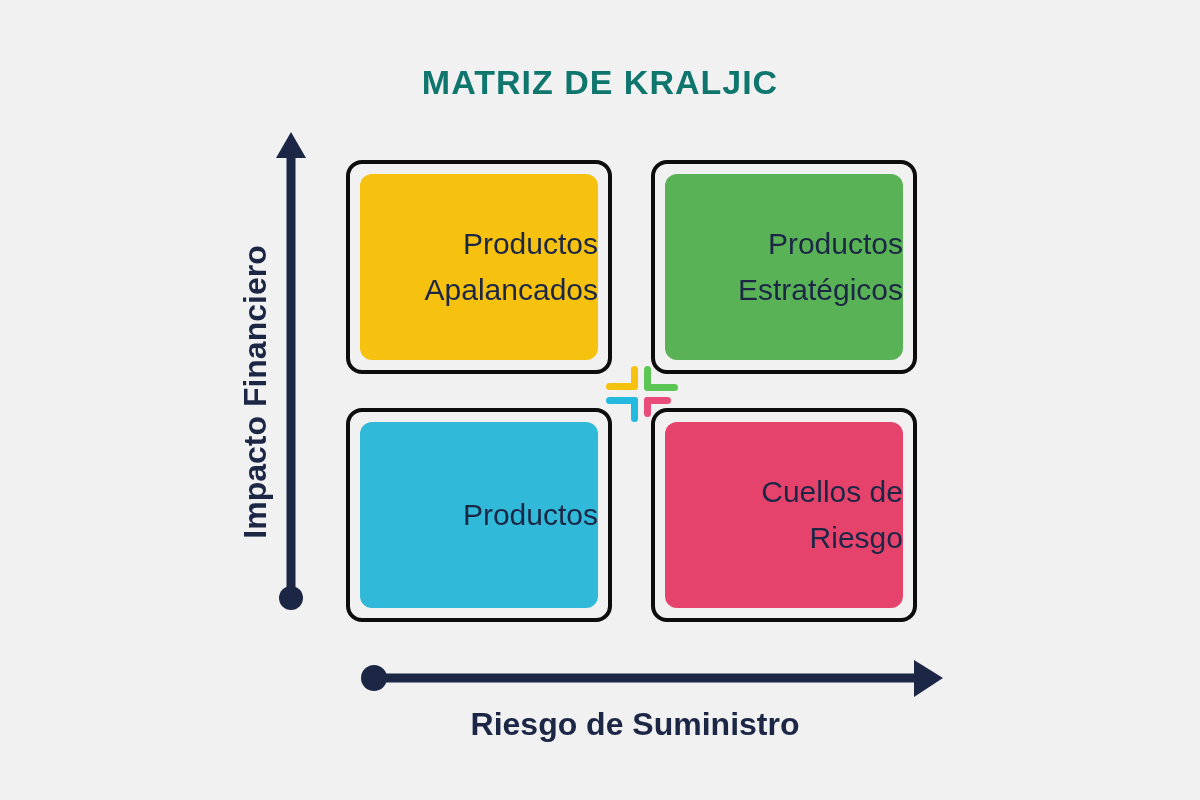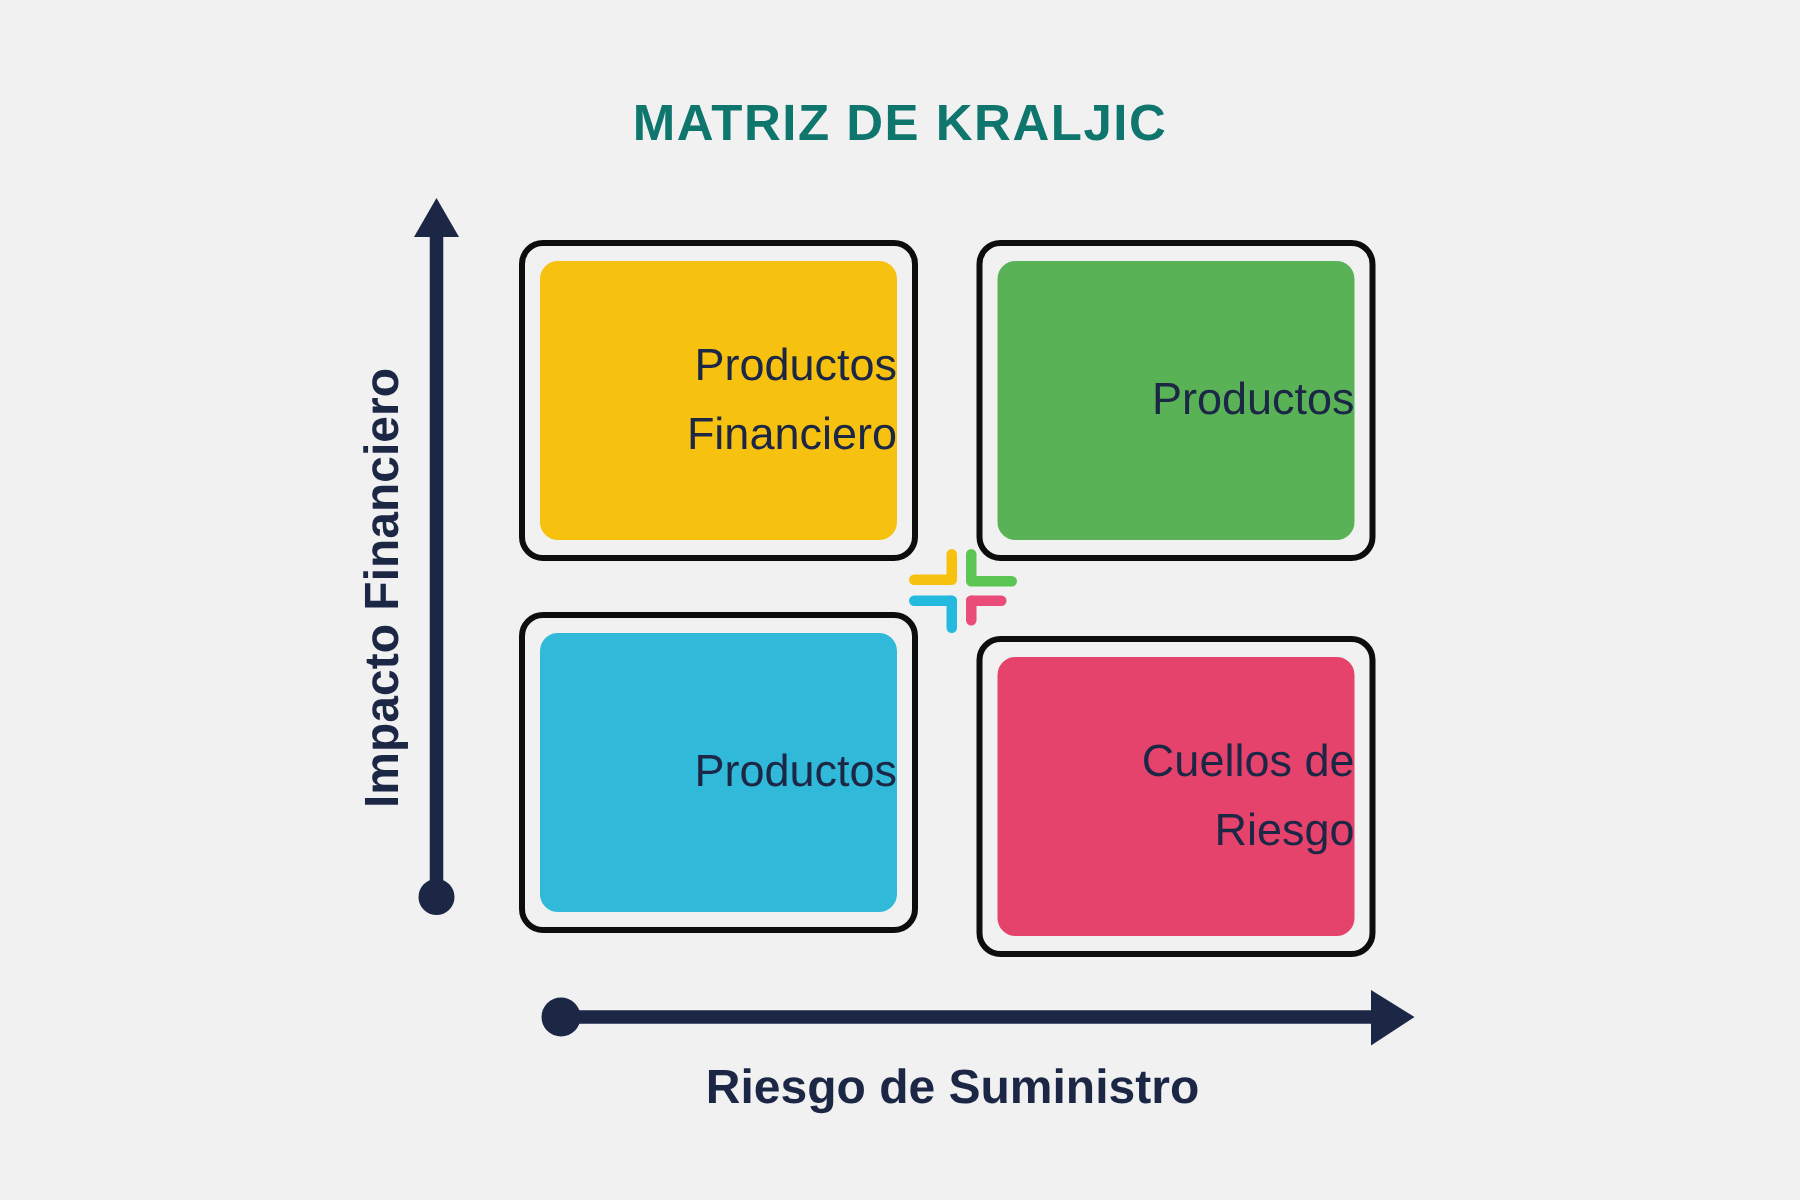--- a/index.html
+++ b/index.html
@@ -39,21 +39,21 @@
     text-align: center;
   }
   .quad .line {
     font-size: 30px;
     line-height: 46px;
     color: #1c2746;
   }
   #q-tl { left: 346px; top: 160px; }
   #q-tr { left: 651px; top: 160px; }
   #q-bl { left: 346px; top: 408px; }
-  #q-br { left: 651px; top: 424px; padding-left: 40px; }
+  #q-br { left: 651px; top: 408px; padding-left: 40px; }
 
   .y-axis-label {
     position: absolute;
     left: 255px; top: 392px;
     transform: translate(-50%, -50%) rotate(-90deg);
     font-size: 32px; font-weight: bold;
     white-space: nowrap;
     color: #1c2746;
   }
   .x-axis-label {
@@ -86,27 +86,28 @@
     <circle cx="374" cy="678" r="13" fill="#1c2746"></circle>
   </g>
 </svg>
 
 <div class="y-axis-label">Impacto Financiero</div>
 <div class="x-axis-label">Riesgo de Suministro</div>
 
 <div class="quad" id="q-tl">
   <div class="fill" style="background:#f6c10f;">
     <div class="line">Productos</div>
-    <div class="line">Financiero</div>
+    <div class="line">Apalancados</div>
   </div>
 </div>
 
 <div class="quad" id="q-tr">
   <div class="fill" style="background:#5ab256;">
     <div class="line">Productos</div>
+    <div class="line">Estratégicos</div>
   </div>
 </div>
 
 <div class="quad" id="q-bl">
   <div class="fill" style="background:#31b9d9;">
     <div class="line">Productos</div>
   </div>
 </div>
 
 <div class="quad" id="q-br">

